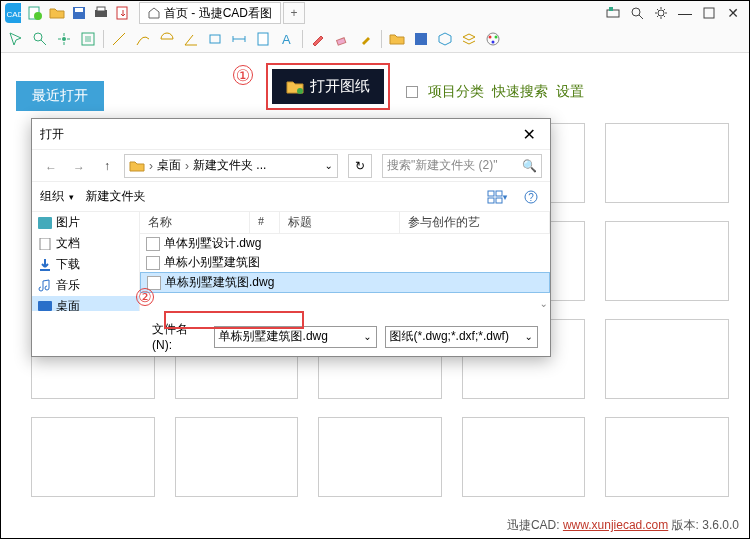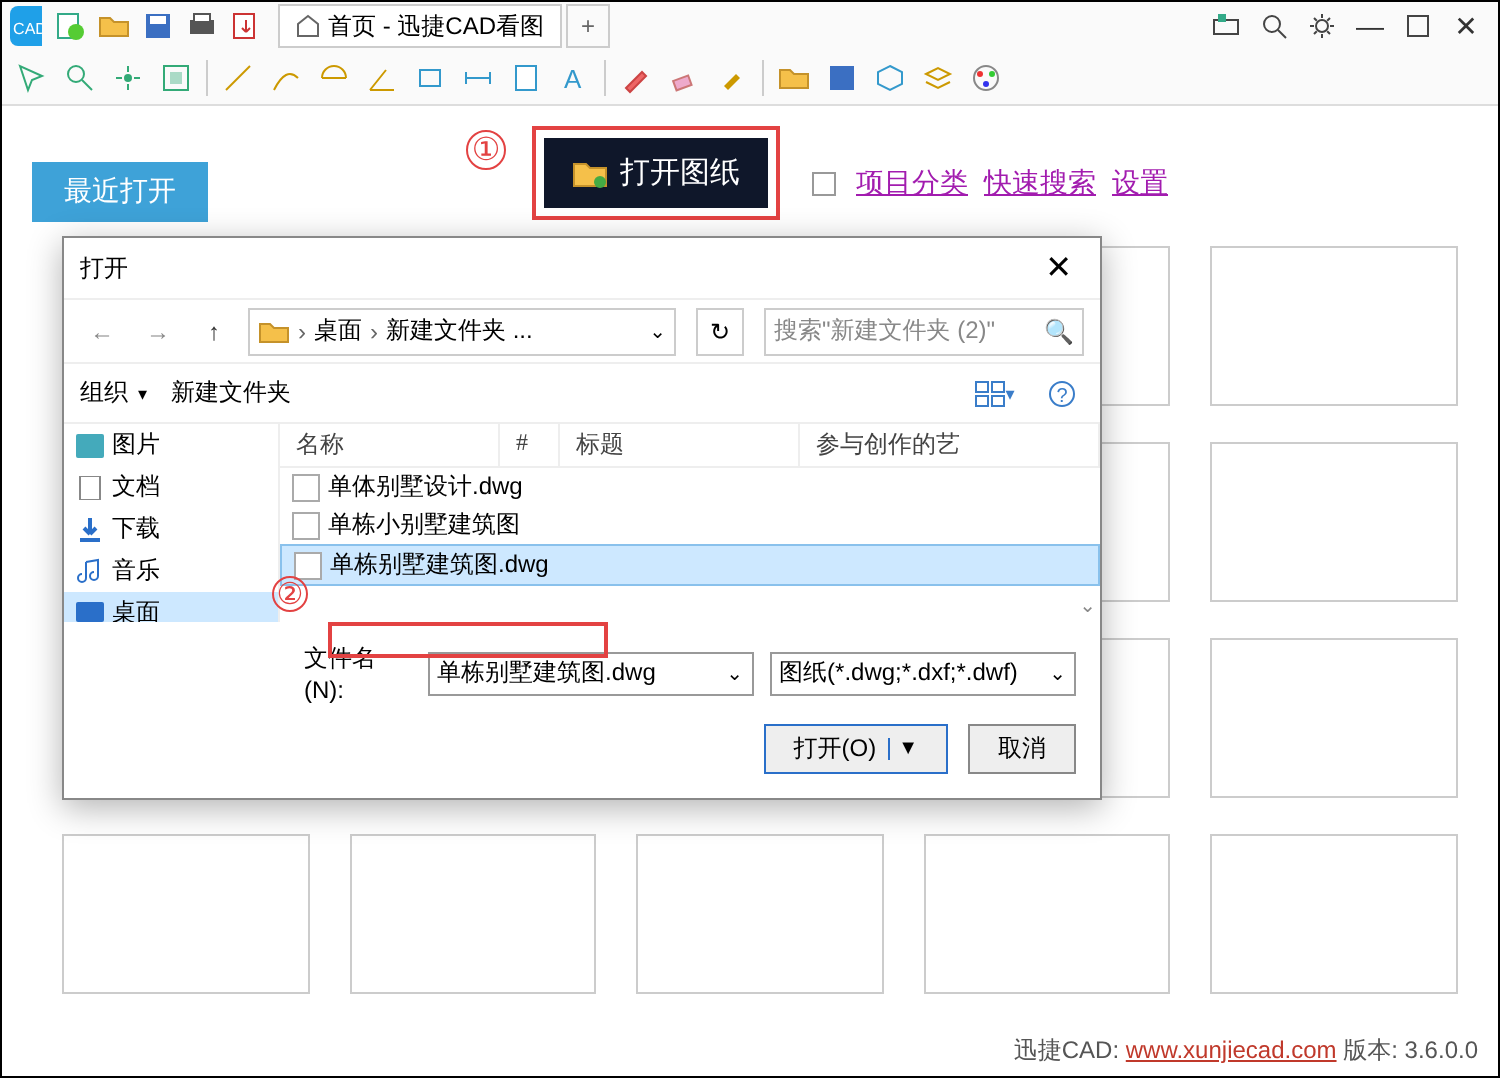--- a/index.html
+++ b/index.html
@@ -19,21 +19,21 @@
 
 .main-area { position: relative; height: calc(100% - 24px - 28px - 22px); background: #fff; }
 
 .recent-tab { position: absolute; left: 15px; top: 28px; background: #3ea2d8; color: #fff; padding: 6px 16px; font-size: 14px; }
 
 .open-btn-wrap { position: absolute; left: 265px; top: 10px; border: 2px solid #e34242; padding: 4px; }
 .open-btn { background: #0f172a; color: #fff; border: none; padding: 8px 14px; font-size: 15px; display: flex; align-items: center; gap: 6px; cursor: pointer; }
 .callout1 { position: absolute; left: 232px; top: 12px; color: #e34242; font-size: 16px; border: 1.5px solid #e34242; border-radius: 50%; width: 20px; height: 20px; display: flex; align-items: center; justify-content: center; }
 
 .top-links { position: absolute; left: 405px; top: 30px; font-size: 14px; display: flex; align-items: center; gap: 8px; }
-.top-links a { color: #a21caf; text-decoration: underline; }
+.top-links a { color: #4d7c0f; }
 .top-links .cb { width: 12px; height: 12px; border: 1px solid #999; display: inline-block; margin-right: 2px; }
 
 .grid { position: absolute; left: 30px; top: 70px; right: 20px; bottom: 0; }
 .row { display: flex; gap: 20px; margin-bottom: 18px; }
 .thumb { width: 126px; height: 80px; border: 1px solid #ccc; background: #fff; }
 
 .dialog { position: absolute; left: 30px; top: 65px; width: 520px; background: #fff; border: 1px solid #888; box-shadow: 0 4px 16px rgba(0,0,0,0.3); font-size: 12px; z-index: 10; }
 .dlg-titlebar { height: 30px; display: flex; align-items: center; padding: 0 8px; }
 .dlg-titlebar .spacer { flex: 1; }
 .dlg-close { font-size: 16px; cursor: pointer; padding: 2px 6px; }
@@ -446,27 +446,20 @@
       <label>文件名(N):</label>
       <div class="combo fn-combo">
           <span>单栋别墅建筑图.dwg</span>
           <span class="arrow">⌄</span>
         </div>
       <div class="combo ft-combo">
           <span>图纸(*.dwg;*.dxf;*.dwf)</span>
           <span class="arrow">⌄</span>
         </div>
     </div>
-    <div class="dlg-buttons">
-      <button class="btn primary">
-          <span>打开(O)</span>
-          <span class="drop">▼</span>
-        </button>
-      <button class="btn">取消</button>
-    </div>
   </div>
 </div>
 
 <div class="footer">
   <span>迅捷CAD:</span>
   <a>www.xunjiecad.com</a>
   <span>版本:</span>
   <span>3.6.0.0</span>
 </div>
 

